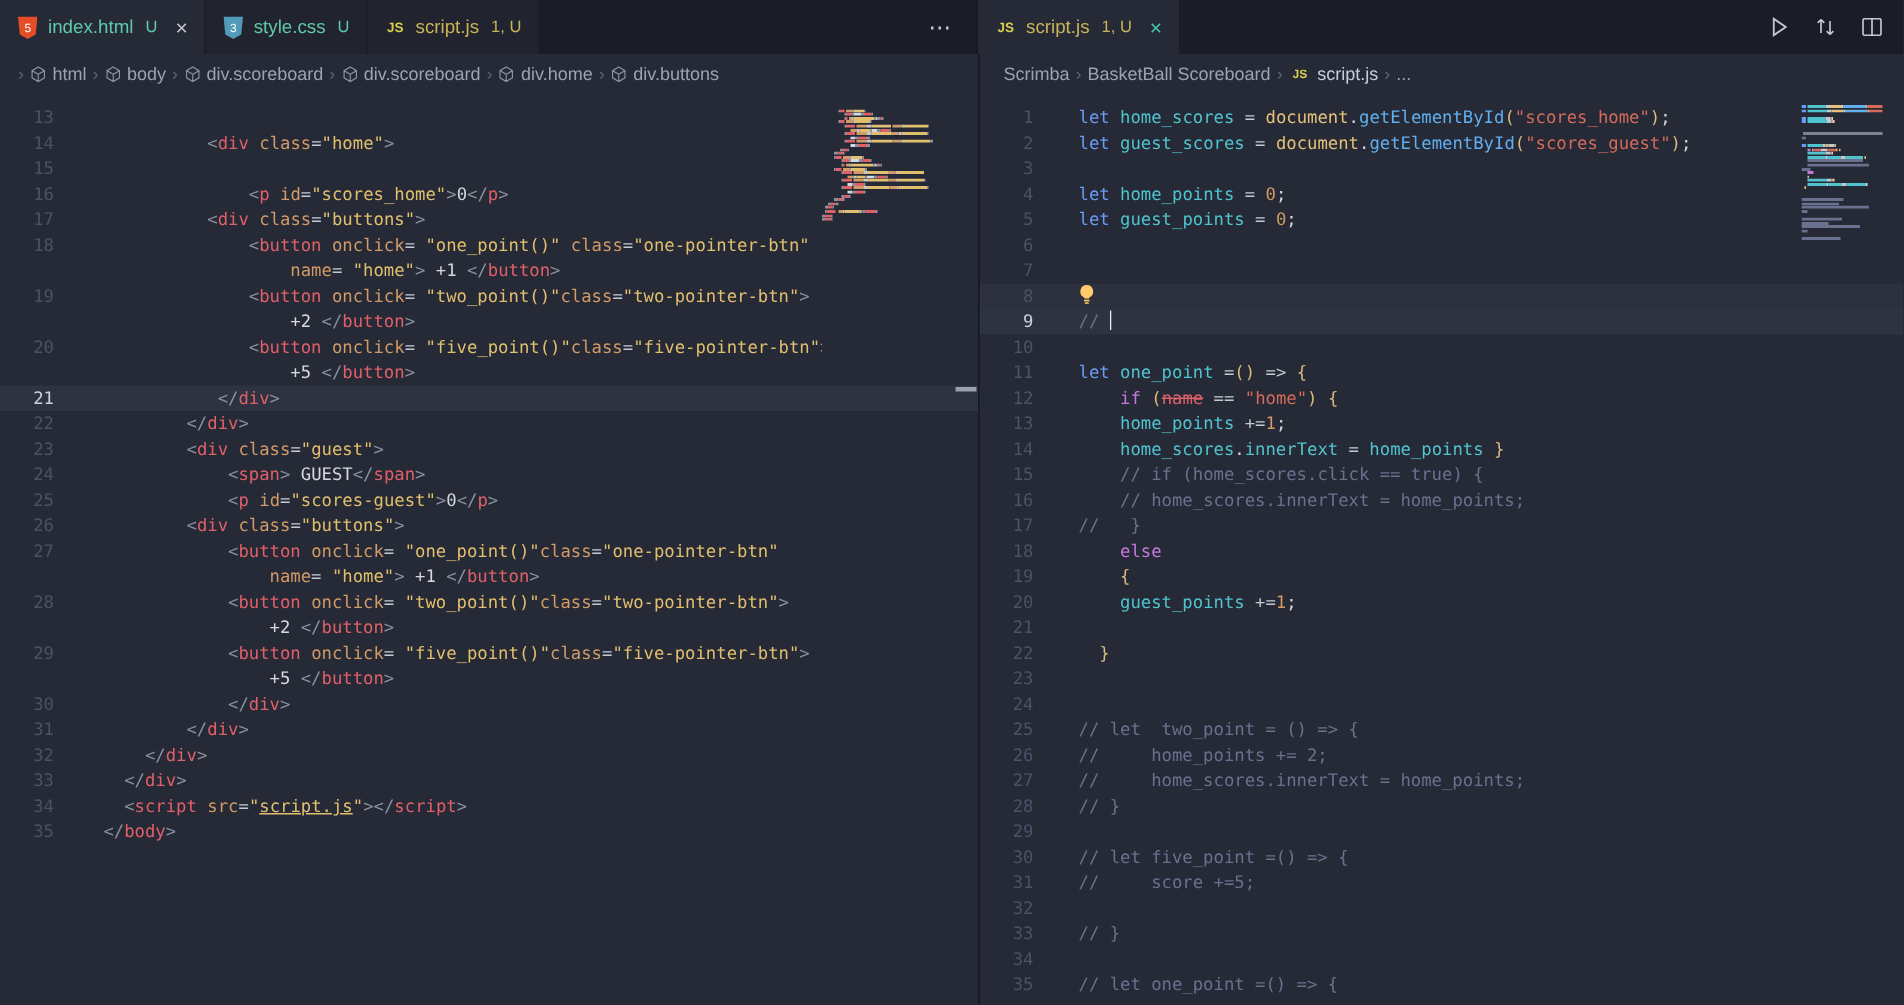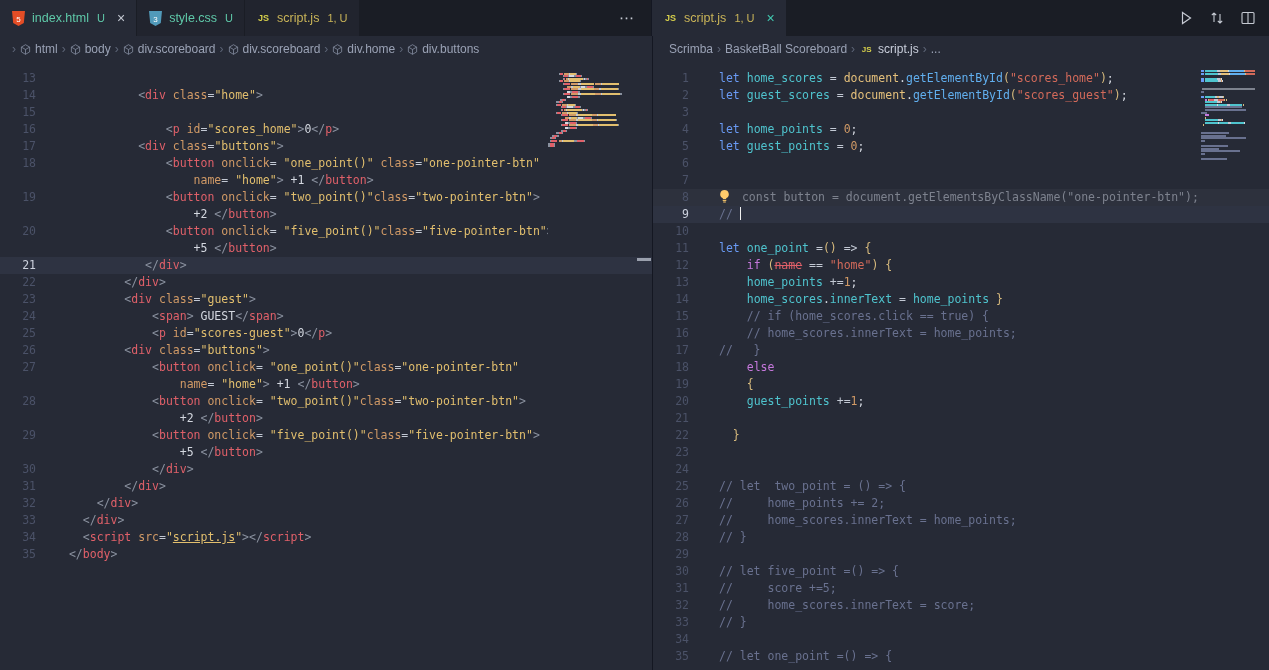--- a/index.html
+++ b/index.html
@@ -320,21 +320,21 @@
           <div class="row"><span class="gut">2</span><span class="code"><span class="kw">let</span><span class="pl"> </span><span class="vr">guest_scores</span><span class="op"> = </span><span class="obj">document</span><span class="pl">.</span><span class="fn">getElementById</span><span class="br">(</span><span class="st">"scores_guest"</span><span class="br">)</span><span class="pl">;</span></span></div>
           <div class="row"><span class="gut">3</span><span class="code"></span></div>
           <div class="row"><span class="gut">4</span><span class="code"><span class="kw">let</span><span class="pl"> </span><span class="vr">home_points</span><span class="op"> = </span><span class="nm">0</span><span class="pl">;</span></span></div>
           <div class="row"><span class="gut">5</span><span class="code"><span class="kw">let</span><span class="pl"> </span><span class="vr">guest_points</span><span class="op"> = </span><span class="nm">0</span><span class="pl">;</span></span></div>
           <div class="row"><span class="gut">6</span><span class="code"></span></div>
           <div class="row"><span class="gut">7</span><span class="code"></span></div>
           <div class="row dim"><span class="gut">8</span><span class="code"><span class="bulb"><svg width="11" height="13" viewBox="0 0 11 13">
                   <path d="M5.5 0a4.3 4.3 0 0 0-2 8.1c.3.2.5.5.5.9h3c0-.4.2-.7.5-.9a4.3 4.3 0 0 0-2-8.1z" fill="#ffcb6b"></path>
                   <rect x="3.7" y="9.8" width="3.6" height="1.1" fill="#ffcb6b"></rect>
                   <rect x="4.2" y="11.5" width="2.6" height="1" fill="#ffcb6b"></rect>
-                </svg></span><span class="pl"> </span><span class="gh">const button = document.getElementsByClassName("one-pointer-btn");</span></span></div>
+                </svg></span><span class="pl"> </span></span></div>
           <div class="row cur"><span class="gut">9</span><span class="code"><span class="cm">// </span><span class="cursor-caret"></span></span></div>
           <div class="row"><span class="gut">10</span><span class="code"></span></div>
           <div class="row"><span class="gut">11</span><span class="code"><span class="kw">let</span><span class="pl"> </span><span class="vr">one_point</span><span class="op"> =</span><span class="br">()</span><span class="op"> =&gt; </span><span class="br">{</span></span></div>
           <div class="row"><span class="gut">12</span><span class="code"><span class="pl">    </span><span class="kw2">if</span><span class="pl"> </span><span class="br">(</span><span class="dep">name</span><span class="op"> == </span><span class="st">"home"</span><span class="br">)</span><span class="pl"> </span><span class="br">{</span></span></div>
           <div class="row"><span class="gut">13</span><span class="code"><span class="pl">    </span><span class="vr">home_points</span><span class="op"> +=</span><span class="nm">1</span><span class="pl">;</span></span></div>
           <div class="row"><span class="gut">14</span><span class="code"><span class="pl">    </span><span class="vr">home_scores</span><span class="pl">.</span><span class="vr">innerText</span><span class="op"> = </span><span class="vr">home_points</span><span class="pl"> </span><span class="br">}</span></span></div>
           <div class="row"><span class="gut">15</span><span class="code"><span class="pl">    </span><span class="cm">// if (home_scores.click == true) {</span></span></div>
           <div class="row"><span class="gut">16</span><span class="code"><span class="pl">    </span><span class="cm">// home_scores.innerText = home_points;</span></span></div>
           <div class="row"><span class="gut">17</span><span class="code"><span class="cm">//   }</span></span></div>
           <div class="row"><span class="gut">18</span><span class="code"><span class="pl">    </span><span class="kw2">else</span></span></div>
@@ -344,21 +344,21 @@
           <div class="row"><span class="gut">22</span><span class="code"><span class="pl">  </span><span class="br">}</span></span></div>
           <div class="row"><span class="gut">23</span><span class="code"></span></div>
           <div class="row"><span class="gut">24</span><span class="code"></span></div>
           <div class="row"><span class="gut">25</span><span class="code"><span class="cm">// let  two_point = () =&gt; {</span></span></div>
           <div class="row"><span class="gut">26</span><span class="code"><span class="cm">//     home_points += 2;</span></span></div>
           <div class="row"><span class="gut">27</span><span class="code"><span class="cm">//     home_scores.innerText = home_points;</span></span></div>
           <div class="row"><span class="gut">28</span><span class="code"><span class="cm">// }</span></span></div>
           <div class="row"><span class="gut">29</span><span class="code"></span></div>
           <div class="row"><span class="gut">30</span><span class="code"><span class="cm">// let five_point =() =&gt; {</span></span></div>
           <div class="row"><span class="gut">31</span><span class="code"><span class="cm">//     score +=5;</span></span></div>
-          <div class="row"><span class="gut">32</span><span class="code"><span class="cm">//     home_scores.innerText = score;</span></span></div>
+          <div class="row"><span class="gut">32</span></div>
           <div class="row"><span class="gut">33</span><span class="code"><span class="cm">// }</span></span></div>
           <div class="row"><span class="gut">34</span><span class="code"></span></div>
           <div class="row"><span class="gut">35</span><span class="code"><span class="cm">// let one_point =() =&gt; {</span></span></div>
         </div>
     </div>
   </div>
 
 </div>
 
 </body></html>

